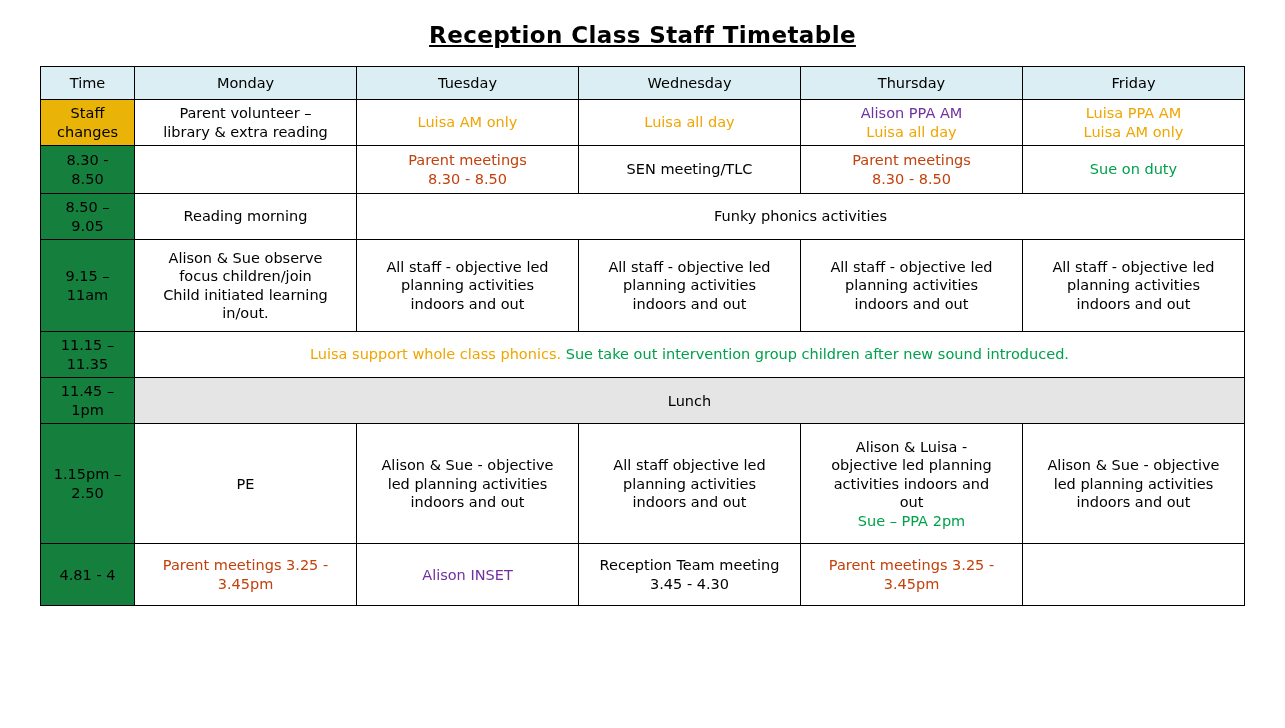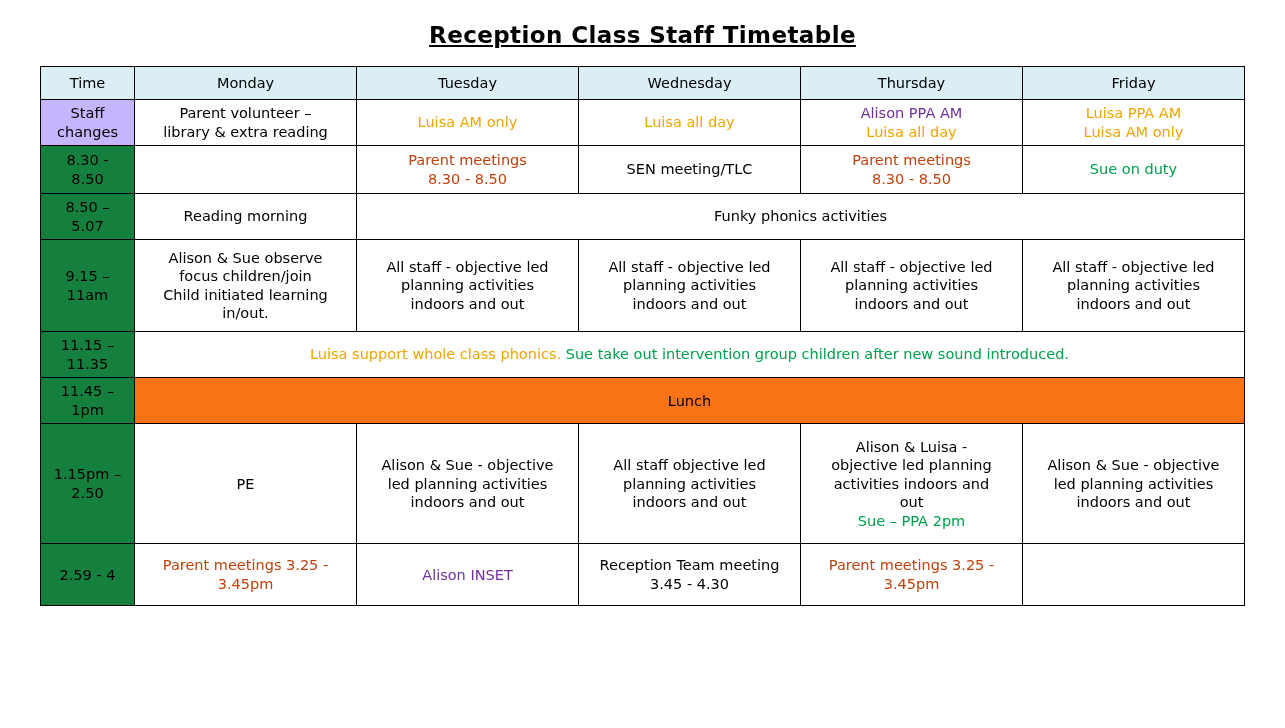--- a/index.html
+++ b/index.html
@@ -47,23 +47,23 @@
     font-family: "DejaVu Sans", sans-serif;
   }
   col.c-time { width: 94px; }
   col.c-day { width: 222px; }
 
   thead th {
     background: #dbeef3;
     height: 24px;
   }
   .row-staff td { background: #ffffff; }
-  .row-staff td.hdr { background: #c4b5fd; }
+  .row-staff td.hdr { background: #eab308; }
   td.hdr { background: #15803d; }
-  .cell-lunch { background: #f97316; }
+  .cell-lunch { background: #e5e5e5; }
 
   .t-black { color: #000000; }
   .t-orange { color: #f0a500; }
   .t-purple { color: #7030a0; }
   .t-red { color: #c2410c; }
   .t-green { color: #00a14b; }
 
   .line { display: block; }
 
   .h-staff { height: 44px; }
@@ -144,21 +144,21 @@
             <span class="line t-red">Parent meetings</span>
             <span class="line t-red">8.30 - 8.50</span>
           </td>
           <td>
             <span class="line t-green">Sue on duty</span>
           </td>
         </tr>
         <tr class="h-850">
           <td class="hdr">
             <span class="line">8.50 –</span>
-            <span class="line">5.07</span>
+            <span class="line">9.05</span>
           </td>
           <td>
             <span class="line t-black">Reading morning</span>
           </td>
           <td colspan="4">
             <span class="line t-black">Funky phonics activities</span>
           </td>
         </tr>
         <tr class="h-915">
           <td class="hdr">
@@ -234,21 +234,21 @@
             <span class="line t-green">Sue – PPA 2pm</span>
           </td>
           <td>
             <span class="line t-black">Alison &amp; Sue - objective</span>
             <span class="line t-black">led planning activities</span>
             <span class="line t-black">indoors and out</span>
           </td>
         </tr>
         <tr class="h-315">
           <td class="hdr">
-            <span class="line">2.59 - 4</span>
+            <span class="line">4.81 - 4</span>
           </td>
           <td>
             <span class="line t-red">Parent meetings 3.25 -</span>
             <span class="line t-red">3.45pm</span>
           </td>
           <td>
             <span class="line t-purple">Alison INSET</span>
           </td>
           <td>
             <span class="line t-black">Reception Team meeting</span>

